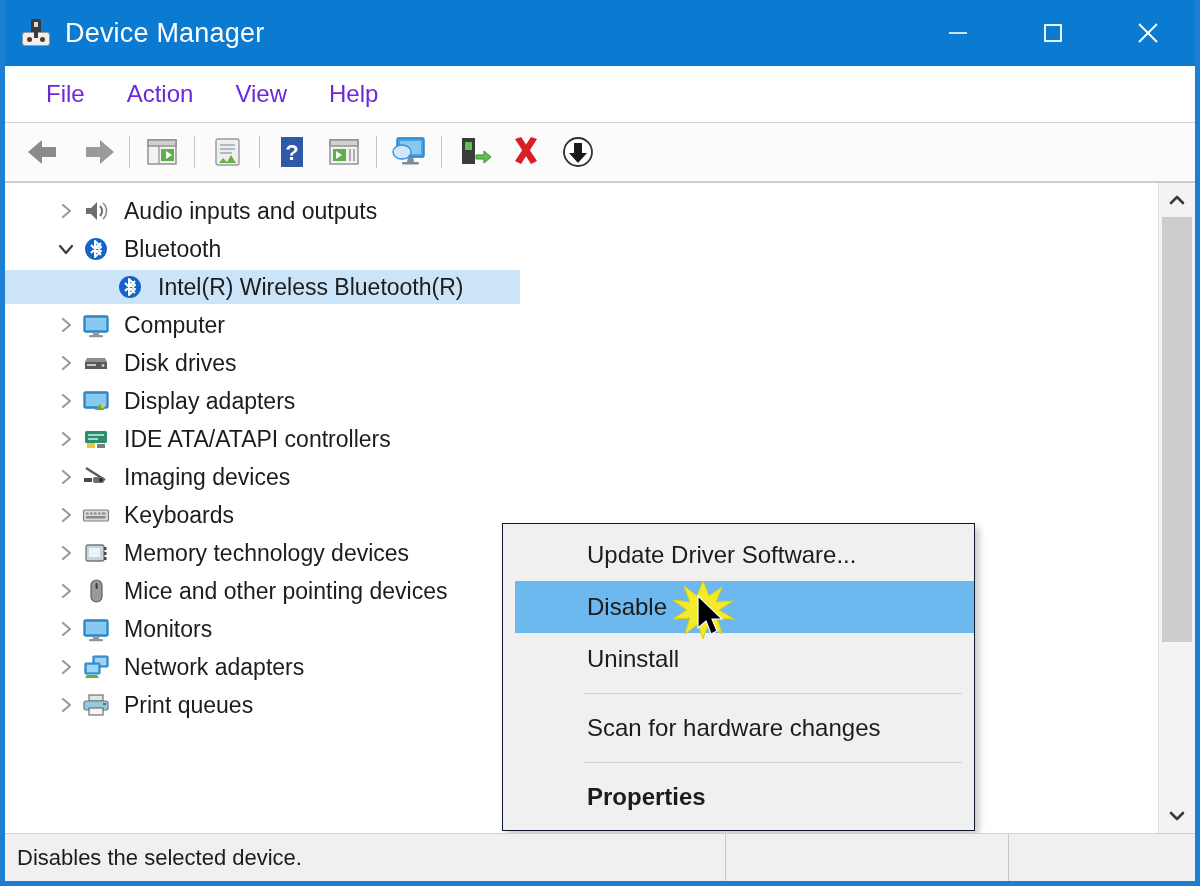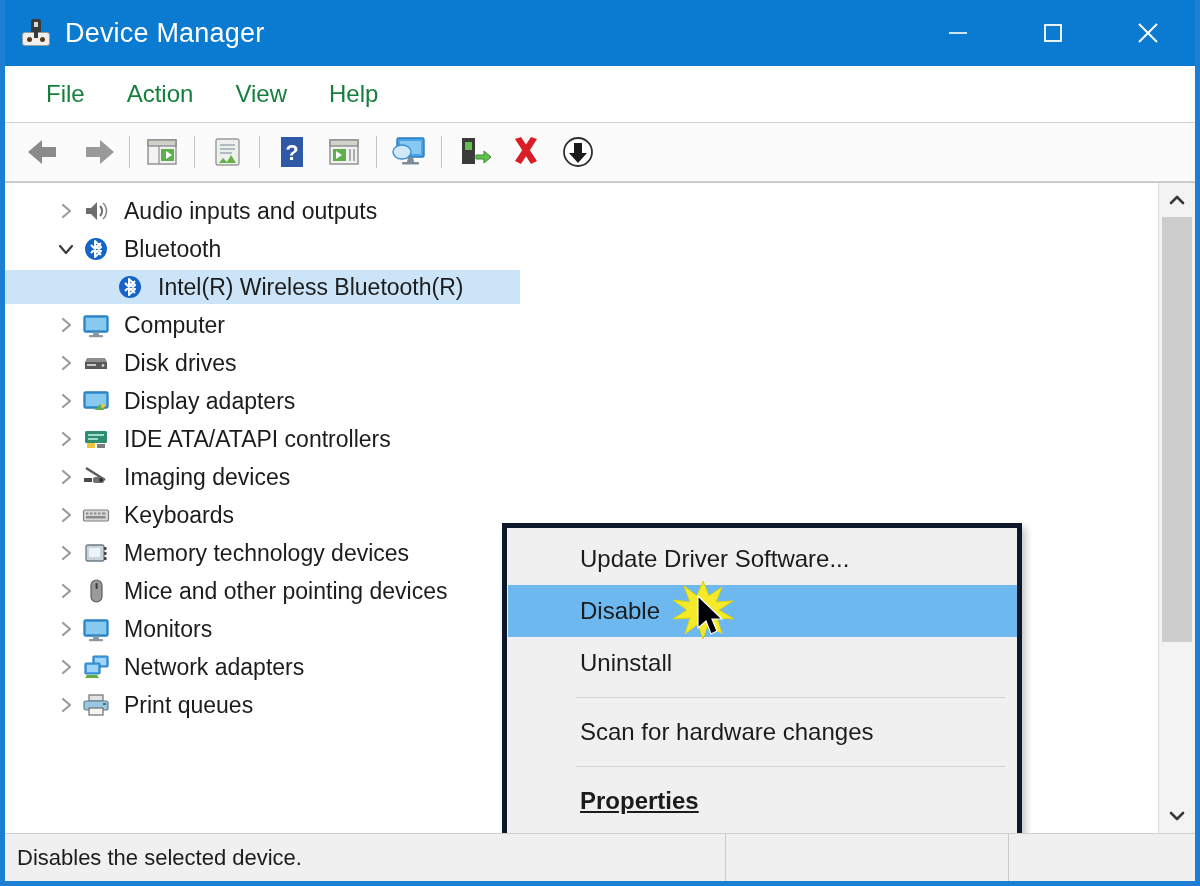--- a/index.html
+++ b/index.html
@@ -125,21 +125,21 @@
     height: 56px;
     background: #ffffff;
     border-bottom: 1px solid #d2d2d2;
     display: flex;
     align-items: center;
     padding-left: 20px;
     flex: 0 0 auto;
   }
   .menu-item {
     font-size: 24px;
-    color: #15803d;
+    color: #6d28d9;
     padding: 4px 21px;
     cursor: default;
     white-space: nowrap;
   }
 
   
   .toolbar {
     height: 58px;
     background: #fbfbfb;
     border-bottom: 1px solid #cfcfcf;
@@ -273,43 +273,43 @@
   }
   .status-pane.p1 { width: 720px; }
   .status-pane.p2 { width: 283px; border-left: 1px solid #c9c9c9; }
   .status-pane.p3 { flex: 1 1 auto; border-left: 1px solid #c9c9c9; }
 
   
   .ctx-menu {
     position: absolute;
     left: 497px;
     top: 340px;
-    width: 520px;
+    width: 473px;
     background: #f0f0f0;
-    border: 5px solid #0f172a;
+    border: 1px solid #0f172a;
     box-shadow: 4px 4px 7px rgba(0,0,0,0.22);
-    padding: 5px 0 7px 1px;
+    padding: 5px 0 7px 12px;
     box-sizing: border-box;
     z-index: 50;
   }
   .ctx-item {
     height: 52px;
     display: flex;
     align-items: center;
     padding-left: 72px;
     font-size: 24px;
     color: #1c1c1c;
     cursor: default;
     white-space: nowrap;
     position: relative;
   }
   .ctx-item.selected {
     background: #6cb8ef;
   }
-  .ctx-item.bold { font-weight: bold; text-decoration: underline; }
+  .ctx-item.bold { font-weight: bold; }
   .ctx-sep {
     height: 1px;
     background: #d3d3d3;
     margin: 8px 12px 8px 68px;
   }
 
   
   .click-burst {
     position: absolute;
     left: 665px;

